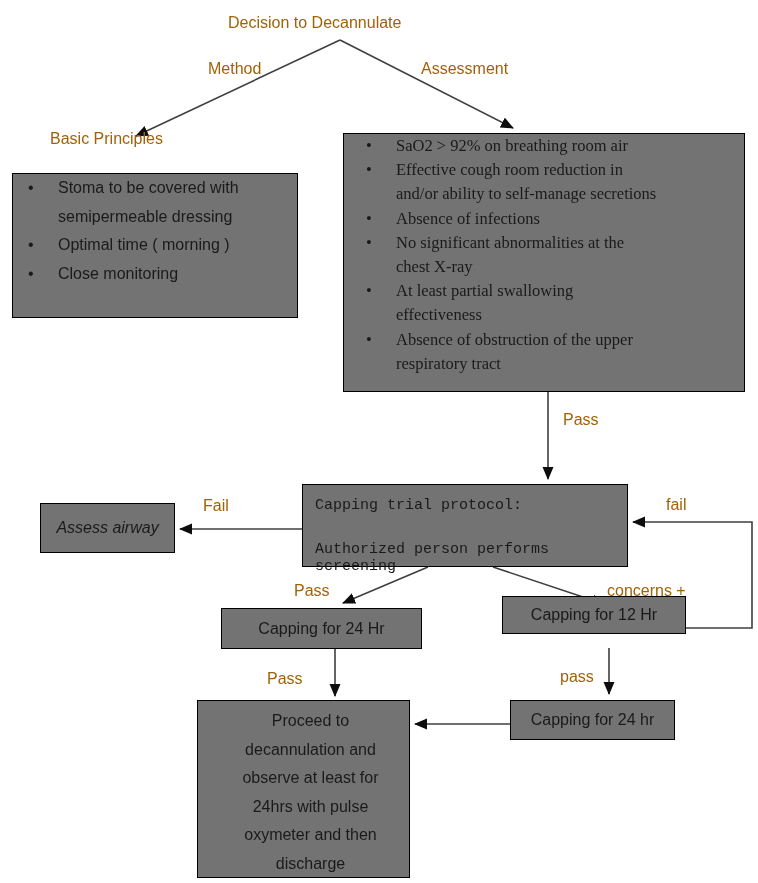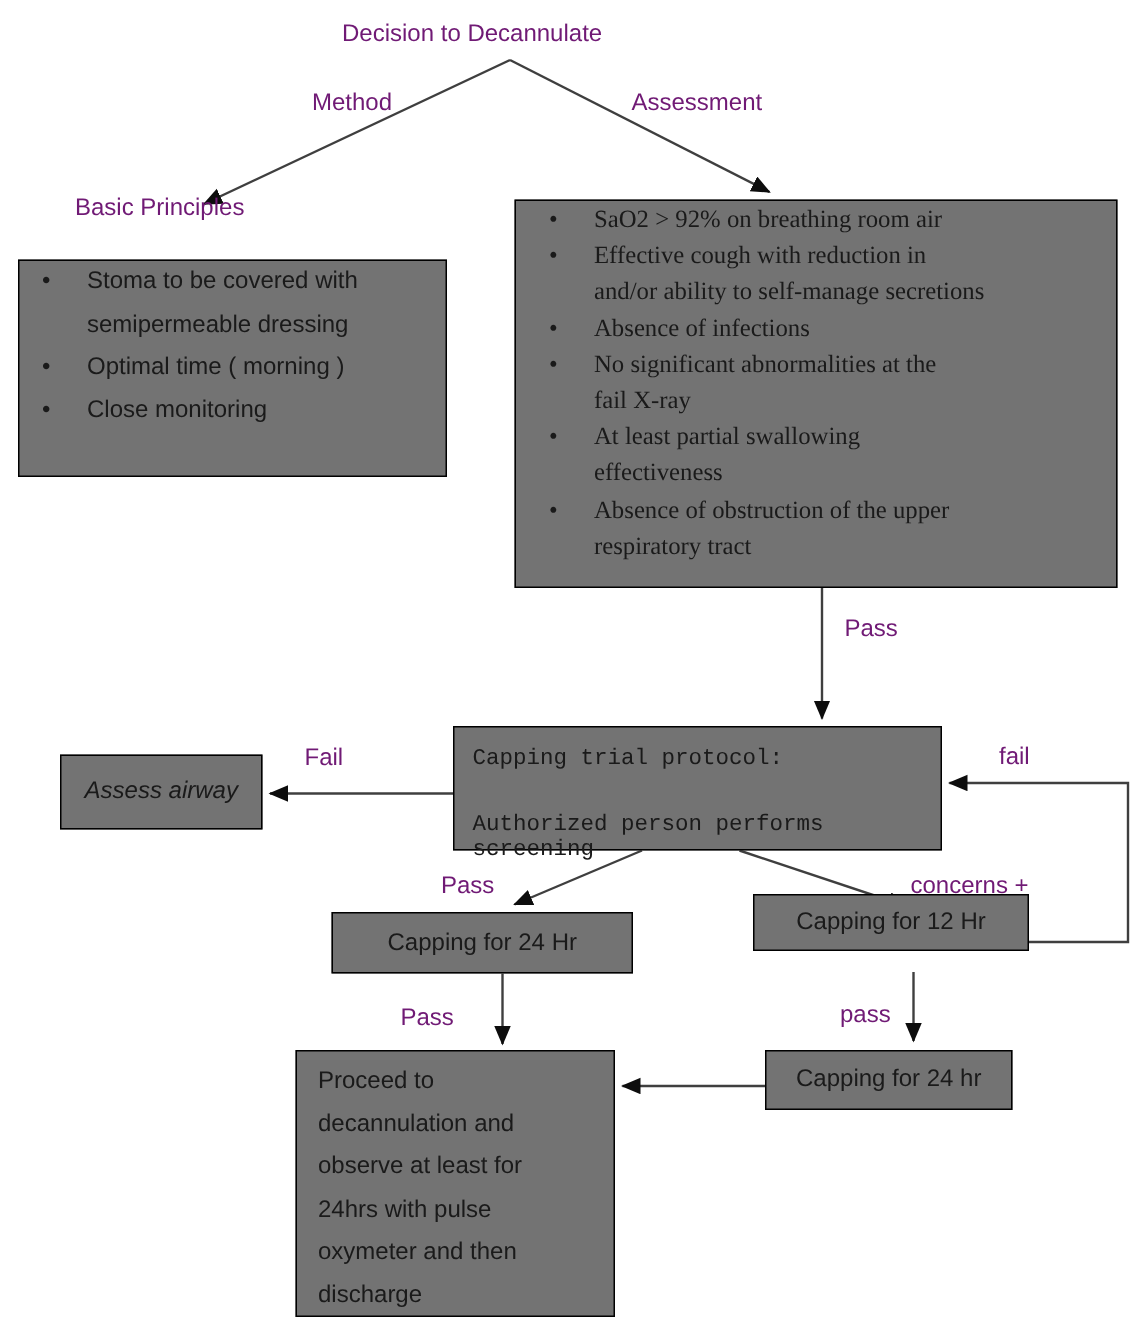--- a/index.html
+++ b/index.html
@@ -21,21 +21,21 @@
     left: 0;
     top: 0;
     width: 758px;
     height: 883px;
   }
   .lbl {
     position: absolute;
     font-size: 16px;
     line-height: 1.15;
     white-space: nowrap;
-    color: #701a75;
+    color: #a16207;
   }
   .box {
     position: absolute;
     box-sizing: border-box;
     border: 1px solid #000000;
     background: #737373;
   }
   .thin {
     border-width: 1.5px;
   }
@@ -158,29 +158,29 @@
       </li>
     </ul>
   </div>
 
   <div class="box" style="left:343px; top:133px; width:402px; height:259px;">
     <ul class="bullets as-list">
       <li>
         <div>SaO2 &gt; 92% on breathing room air</div>
       </li>
       <li>
-        <div>Effective cough with reduction in</div>
+        <div>Effective cough room reduction in</div>
         <div>and/or ability to self-manage secretions</div>
       </li>
       <li>
         <div>Absence of infections</div>
       </li>
       <li>
         <div>No significant abnormalities at the</div>
-        <div>fail X-ray</div>
+        <div>chest X-ray</div>
       </li>
       <li>
         <div>At least partial swallowing</div>
         <div>effectiveness</div>
       </li>
       <li>
         <div>Absence of obstruction of the upper</div>
         <div>respiratory tract</div>
       </li>
     </ul>
@@ -208,21 +208,21 @@
   </div>
 
   <div class="box thin center-box" style="left:502px; top:596px; width:184px; height:38px;text-align:center;">
     <span>Capping for 12 Hr</span>
   </div>
 
   <div class="box thin center-box" style="left:510px; top:700px; width:165px; height:40px;">
     <span>Capping for 24 hr</span>
   </div>
 
-  <div class="box thin" id="proceed-box" style="left:197px; top:700px; width:213px; height:178px;">
+  <div class="box thin" id="proceed-box" style="left:197px; top:700px; width:213px; height:178px;text-align:center;">
     <div class="pline">Proceed to</div>
     <div class="pline">decannulation and</div>
     <div class="pline">observe at least for</div>
     <div class="pline">24hrs with pulse</div>
     <div class="pline">oxymeter and then</div>
     <div class="pline">discharge</div>
   </div>
 
 </div>
 

